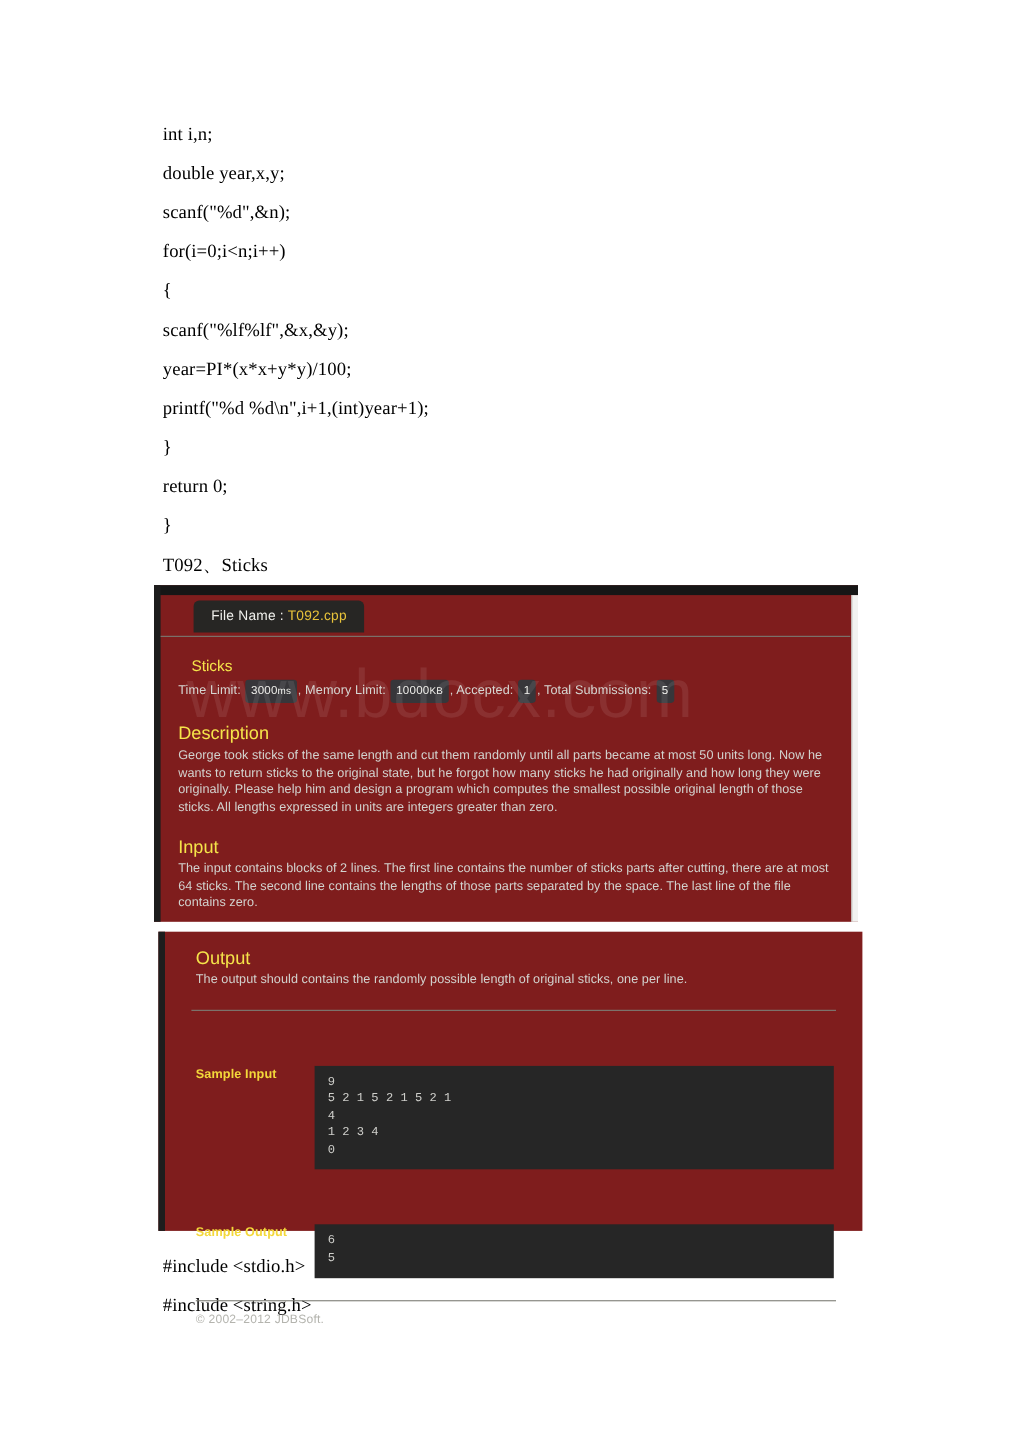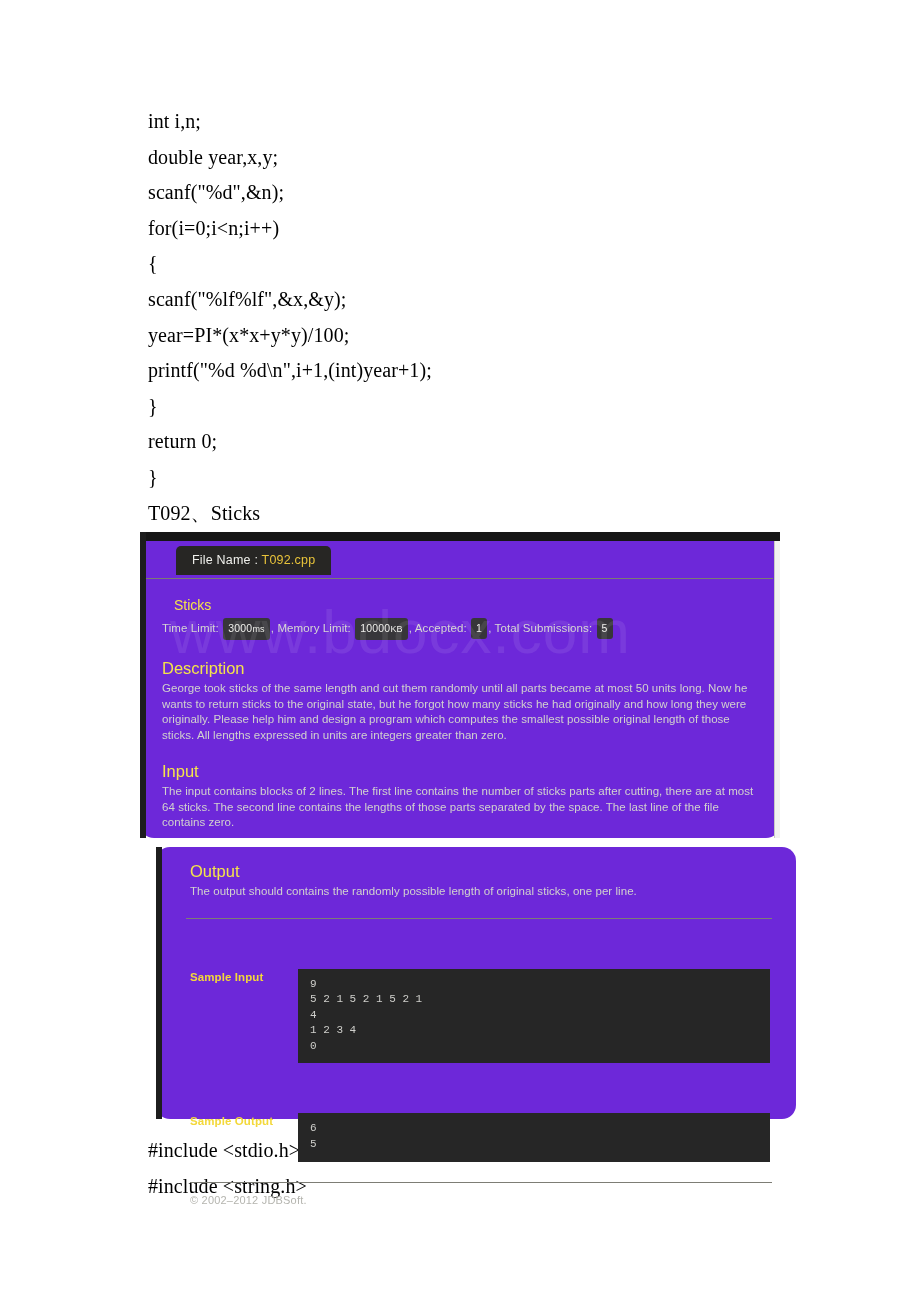--- a/index.html
+++ b/index.html
@@ -17,51 +17,50 @@
 
   
   .doc-code {
     position: absolute;
     left: 148px;
     top: 104px;
     width: 640px;
   }
   .doc-line {
     font-family: "Liberation Serif", serif;
-    font-size: 20px;
+    font-size: 17px;
     color: #000000;
     line-height: 35.6px;
     white-space: pre;
     letter-spacing: 0.1px;
   }
 
   .doc-code-bottom {
     position: absolute;
     left: 148px;
     top: 1133px;
     width: 640px;
   }
 
   
   .oj-panel {
     position: absolute;
-    background: #6d28d9;
+    background: #7f1d1d;
     color: #d8d8d4;
     font-family: "Liberation Sans", sans-serif;
     box-sizing: border-box;
-    border-radius: 14px;
   }
   #panel-top {
     left: 140px;
     top: 532px;
     width: 640px;
     height: 306px;
   }
   #panel-bottom {
-    left: 156px;
+    left: 144px;
     top: 847px;
     width: 640px;
     height: 272px;
   }
   
   .panel-topbar {
     position: absolute;
     left: 0;
     top: 0;
     width: 100%;

